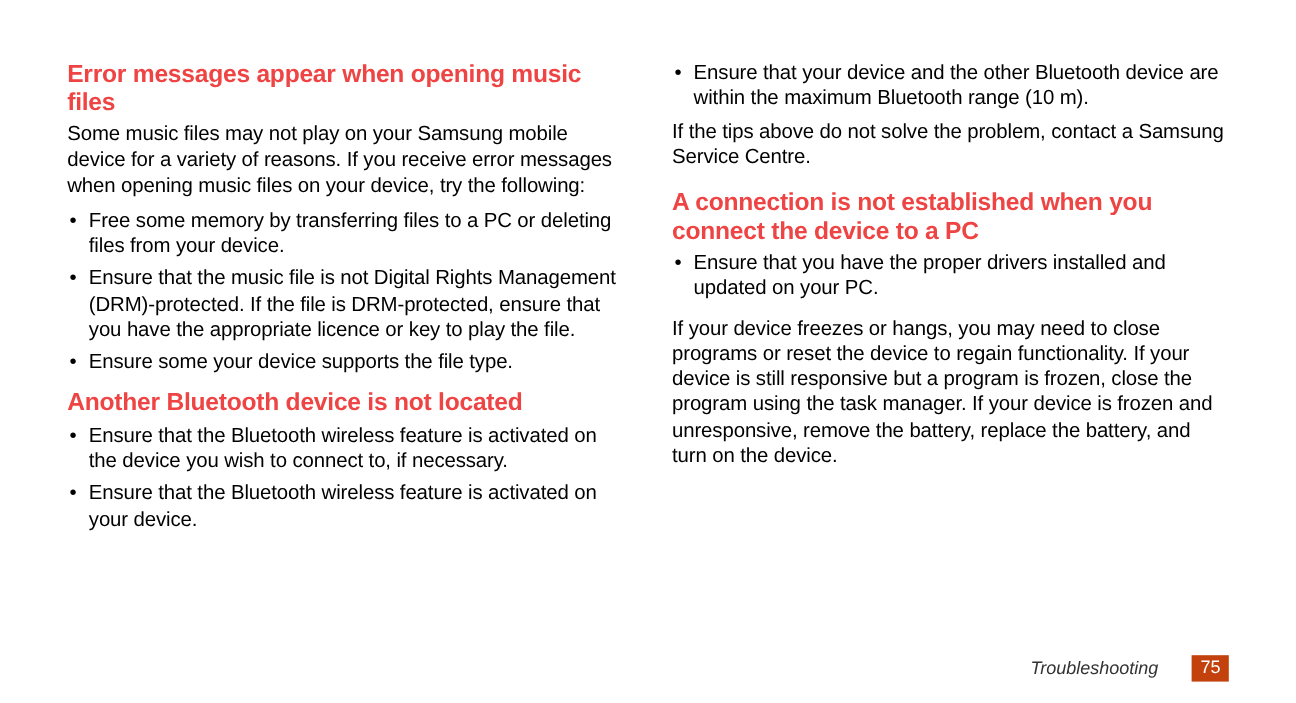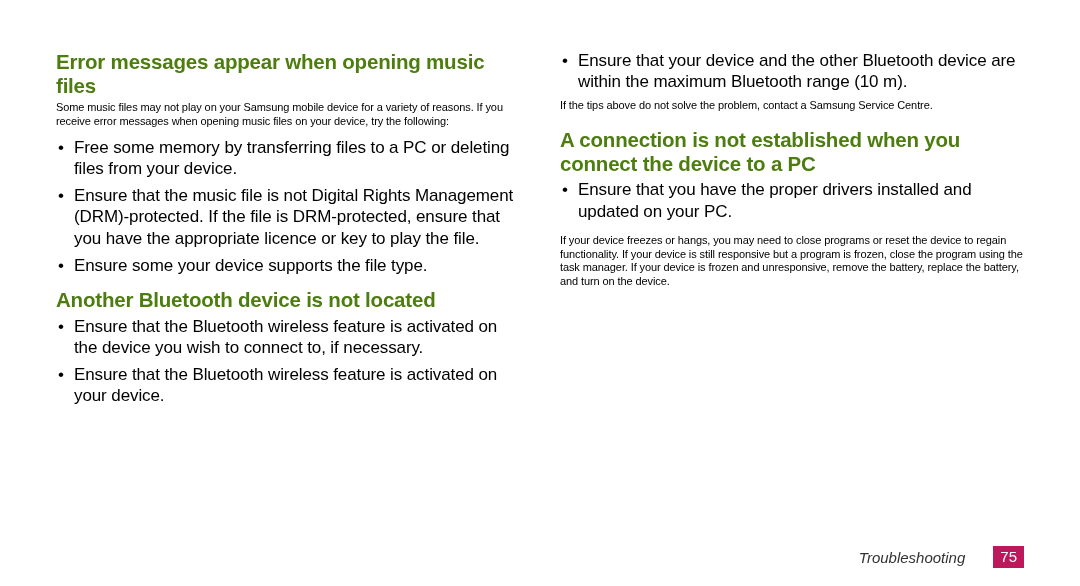--- a/index.html
+++ b/index.html
@@ -12,29 +12,29 @@
   }
   .cols {
     display: flex;
     gap: 40px;
   }
   .col {
     flex: 1;
     min-width: 0;
   }
   .heading {
-    color: #4d7c0f;
+    color: #ef4444;
     font-weight: 700;
     font-size: 20.5px;
     line-height: 1.15;
     margin-bottom: 4px;
     letter-spacing: -0.2px;
   }
   .para {
-    font-size: 11px;
+    font-size: 17px;
     line-height: 1.25;
     margin-bottom: 8px;
     letter-spacing: -0.1px;
   }
   ul.bullets {
     list-style: none;
     margin-left: 0;
     margin-bottom: 12px;
   }
   ul.bullets li {
@@ -60,21 +60,21 @@
     align-items: center;
     gap: 28px;
   }
   .footer-label {
     font-style: italic;
     font-size: 15px;
     color: #333;
   }
   .footer-page {
     display: inline-block;
-    background: #be185d;
+    background: #c2410c;
     color: #fff;
     font-size: 15px;
     padding: 2px 7px;
     line-height: 1.2;
   }
 </style>
 </head>
 <body>
 
 <div class="page">

